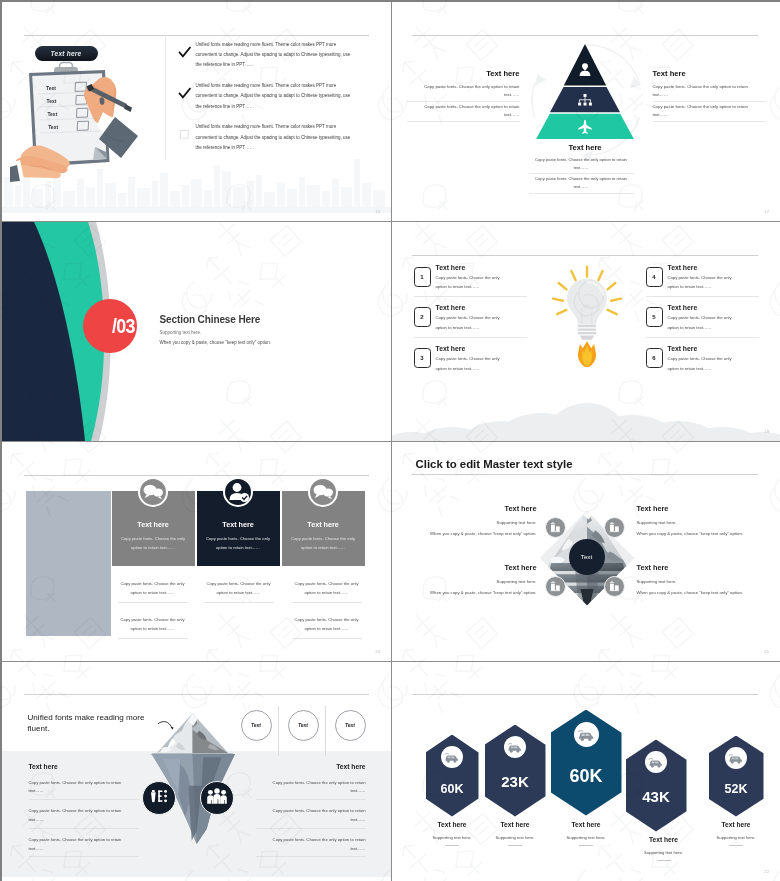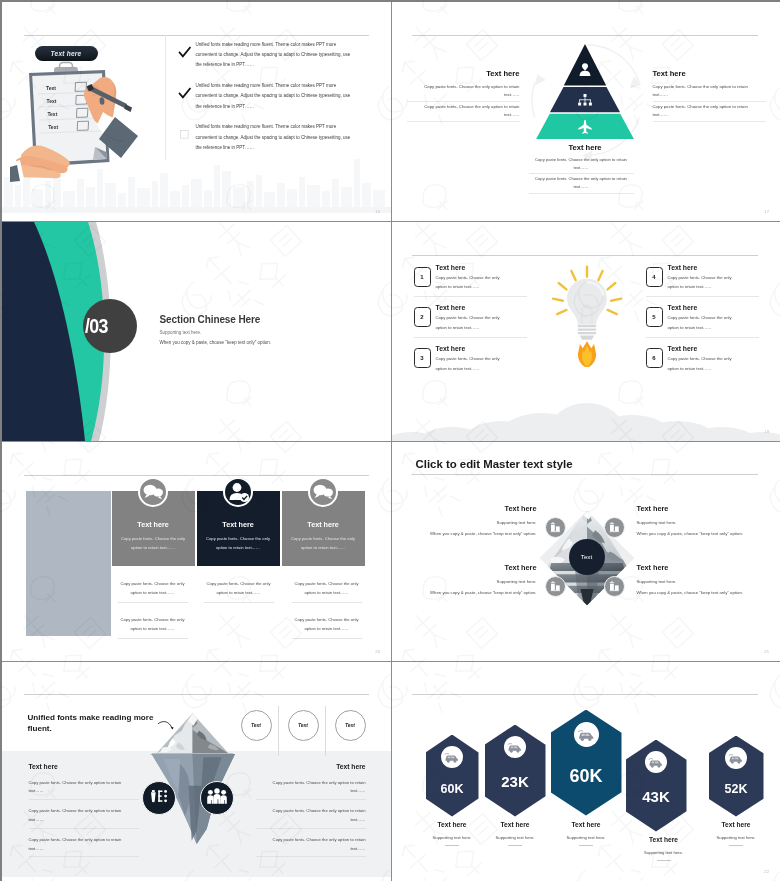--- a/index.html
+++ b/index.html
@@ -40,21 +40,21 @@
   .s2-right{left:261px;top:67px;width:113px;text-align:left;}
   .s2-left .s2-line,.s2-right .s2-line{padding-left:7px;}
   .s2-right .s2-line{padding-left:0;padding-right:7px;}
   .s2-bot{left:137px;top:141px;width:105px;text-align:center;}
   .s2-bot .s2-title{margin-bottom:4px;padding-left:8px;}
   .s2-bot .s2-line{font-size:4.15px;padding-left:3px;padding-right:3px;}
 
   
   .s3-art{position:absolute;left:0;top:0;width:120px;height:219px;}
   .s3-circle{position:absolute;left:81px;top:77px;width:54px;height:54px;border-radius:50%;
-    background:#404040;display:flex;align-items:center;justify-content:flex-start;}
+    background:#ef4444;display:flex;align-items:center;justify-content:flex-end;}
   .s3-circle span{color:#fff;font-size:21px;font-weight:700;letter-spacing:-0.8px;transform:scaleX(0.85);}
   .s3-txt{position:absolute;left:158px;top:92px;}
   .s3-title{font-size:10px;font-weight:700;color:#3a3a3a;letter-spacing:-0.1px;}
   .s3-sub{font-size:4.5px;color:#6f6f6f;margin-top:5px;}
   .s3-note{font-size:4.5px;color:#4a4a4a;margin-top:5px;}
 
   
   .s4-clouds{position:absolute;left:0;bottom:0;width:389px;height:50px;}
   .s4-topline{position:absolute;left:20px;top:33px;width:346px;height:1px;background:#cfcfcf;}
   .s4-bulb{position:absolute;left:156px;top:38px;width:78px;height:107px;}
@@ -109,21 +109,21 @@
   .s6-q.q2{left:245px;top:62px;text-align:left;}
   .s6-q.q3{left:25px;top:121px;text-align:right;}
   .s6-q.q4{left:245px;top:121px;text-align:left;}
   .s6-qt{font-size:7.3px;font-weight:700;color:#1a1a1a;}
   .s6-qs{font-size:4.3px;color:#4b4b4b;margin-top:7px;}
   .s6-qn{font-size:4.3px;color:#4b4b4b;margin-top:6px;}
 
   
   .s7-topline{position:absolute;left:22px;top:32px;width:345px;height:1px;background:#cfcfcf;}
   .s7-band{position:absolute;left:0;top:89px;width:389px;height:126px;background:#f0f1f2;}
-  .s7-head{position:absolute;left:26px;top:50px;width:132px;font-size:8.1px;font-weight:700;
+  .s7-head{position:absolute;left:26px;top:50px;width:132px;font-size:8.1px;font-weight:400;
     color:#1a1a1a;line-height:1.45;}
   .s7-arrow{position:absolute;left:155px;top:57px;width:19px;height:11px;}
   .s7-vd{position:absolute;top:44px;width:1px;height:50px;background:#dcdcdc;}
   .s7-vd.v1{left:276px;}
   .s7-vd.v2{left:323px;}
   .s7-c{position:absolute;top:48px;width:31px;height:31px;border-radius:50%;border:1px solid #9da1a5;
     box-sizing:border-box;display:flex;align-items:center;justify-content:center;background:#fff;}
   .s7-c span{font-size:5px;font-style:italic;font-weight:700;color:#2a2a2a;}
   .s7-c.c1{left:239px;}
   .s7-c.c2{left:286px;}

